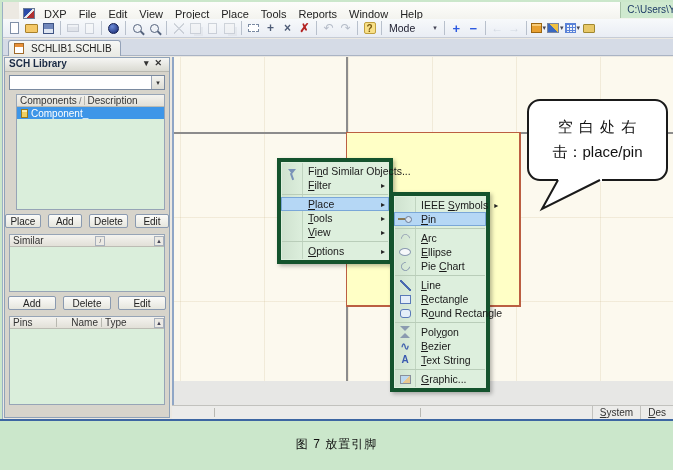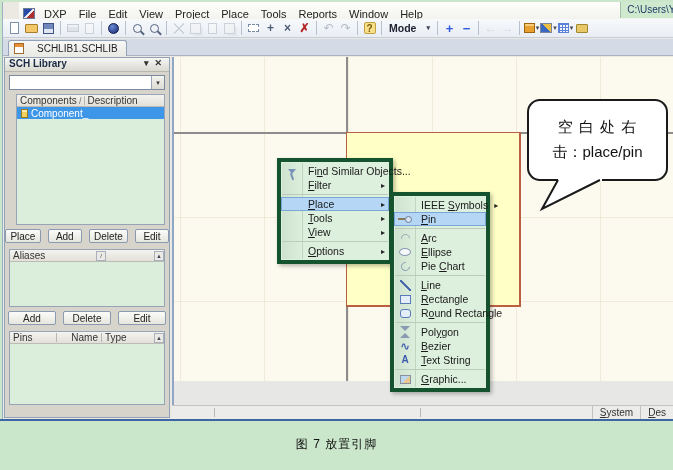--- a/index.html
+++ b/index.html
@@ -16,21 +16,21 @@
   .mb-item { padding:1px 6px; cursor:default; }
   .dxp-logo { width:12px; height:11px; margin:0 3px 0 4px; background:linear-gradient(135deg,#2a4aa8 45%,#e8e8e8 45% 60%,#b03030 60%); border:1px solid #6a7a96; }
   .path-chip { position:absolute; right:0; top:0; height:16px; background:#cfe9cf; border-left:1px solid #a8c4a8; padding:2px 4px 0 6px; font-size:10px; color:#1d3a66; white-space:nowrap; }
 
   
   .toolbar { position:absolute; left:0; top:17px; width:100%; height:19px; background:linear-gradient(#f7f9fb,#e9edf4); border-bottom:1px solid #c6ccd6; display:flex; align-items:center; padding-left:3px; }
   .tb-sep { width:1px; height:14px; background:#b8c0cc; margin:0 3px; }
   .tbi { width:17px; height:16px; display:flex; align-items:center; justify-content:center; position:relative; font-size:11px; }
   .tbi.dis { opacity:.4; }
   .dd-arrow { font-size:7px; color:#445; margin-left:1px; }
-  .mode-btn { font-size:10.5px; color:#223; padding:1px 4px; display:flex; align-items:center; gap:9px;font-weight:bold; }
+  .mode-btn { font-size:10.5px; color:#223; padding:1px 4px; display:flex; align-items:center; gap:17px; }
 
   
   .g-new{width:9px;height:12px;background:#fff;border:1px solid #8090a8;}
   .g-open{width:13px;height:9px;background:#f4c868;border:1px solid #a8802a;border-radius:1px;}
   .g-save{width:11px;height:11px;background:#7288bc;border:1px solid #3f5484;box-shadow:inset 0 -4px 0 #dfe6f2;}
   .g-print{width:12px;height:8px;background:#c9cdd6;border:1px solid #8a92a2;box-shadow:inset 0 2px 0 #eceef2;}
   .g-page{width:9px;height:11px;background:#fafafa;border:1px solid #98a0ae;}
   .g-globe{width:11px;height:11px;border-radius:50%;background:radial-gradient(circle at 35% 30%,#6a8ad8,#16266e);border:1px solid #101c50;}
   .g-zoom{width:9px;height:9px;border:1.5px solid #56647e;border-radius:50%;position:relative;}
   .g-zoom::after{content:"";position:absolute;width:5px;height:1.5px;background:#56647e;right:-4px;bottom:-2px;transform:rotate(45deg);}
@@ -43,21 +43,21 @@
   .g-help{width:12px;height:12px;background:#f8e088;border:1px solid #c0a040;border-radius:2px;color:#7a5a10;font-weight:bold;font-size:10px;display:flex;align-items:center;justify-content:center;}
   .g-plus{color:#2d5ae0;font-weight:bold;font-size:13px;line-height:1;}
   .g-nav{color:#a8b2c2;font-size:12px;line-height:1;}
   .g-cube{width:11px;height:10px;background:#e8a030;border:1px solid #9c6610;box-shadow:inset 0 2px 0 #f6cb7a;}
   .g-pencil{width:12px;height:10px;background:linear-gradient(45deg,#3a68c0 55%,#f0c040 55%);border:1px solid #7a86a0;}
   .g-grid{width:11px;height:10px;background:repeating-linear-gradient(90deg,#5a82d8 0 1px,transparent 1px 3px),repeating-linear-gradient(#5a82d8 0 1px,transparent 1px 3px);border:1px solid #5a82d8;}
   .g-folder{width:12px;height:9px;background:#e8c868;border:1px solid #a08830;border-radius:1px;}
 
   
   .tabbar { position:absolute; left:0; top:37px; width:100%; height:17px; background:#d5dbe6; border-bottom:1px solid #aab4c4; }
-  .tab { position:absolute; left:5px; top:1px; height:16px; background:linear-gradient(#f7f8f6,#e9eae4); border:1px solid #94a2b8; border-bottom:none; border-radius:3px 3px 0 0; display:flex; align-items:center; gap:13px; padding:0 8px 0 5px; font-size:10px; color:#222; }
+  .tab { position:absolute; left:5px; top:1px; height:16px; background:linear-gradient(#f7f8f6,#e9eae4); border:1px solid #94a2b8; border-bottom:none; border-radius:3px 3px 0 0; display:flex; align-items:center; gap:7px; padding:0 8px 0 5px; font-size:10px; color:#222; }
   .tab-doc-icon{width:10px;height:11px;background:#fff;border:1px solid #a06a2a;box-shadow:inset 0 3px 0 #e89038;}
 
   
   .main { position:absolute; left:0; top:54px; width:100%; height:363px; background:#ece9e2; }
 
   
   .panel { position:absolute; left:1px; top:1px; width:166px; height:361px; background:#d7d4cb; border:1px solid #8fa2b8; display:flex; flex-direction:column; font-size:10px; color:#222; }
   .p-title { height:14px; background:linear-gradient(#f6f6f4,#dadad2); border-bottom:1px solid #b8b8b0; display:flex; padding:0 4px; font-weight:bold; color:#1a2a44; }
   .p-title .sp { flex:1; }
   .p-title .tglyph { font-size:9px; color:#333; padding:0 3px; }
@@ -270,21 +270,21 @@
         <span>SCH Library</span>
         <span class="sp"></span>
         <span class="tglyph">▾</span>
         <span class="tglyph">✕</span>
       </div>
       <div class="p-combo">
         <span class="sp"></span>
         <span class="combo-btn">▾</span>
       </div>
 
-      <div class="p-list" style="height:131px;margin-left:11px;">
+      <div class="p-list" style="height:116px;margin-left:11px;">
         <div class="lhdr">
           <span class="c" style="width:60px;">Components</span>
           <span class="sortg">/</span>
           <span class="dv"></span>
           <span class="c">Description</span>
         </div>
         <div class="list-body">
           <div class="comp-row">
             <span class="comp-icon"></span>
             <span>Component_</span>
@@ -294,21 +294,21 @@
 
       <div class="btn-row" id="btns-top">
           <span class="p-btn">Place</span>
           <span class="p-btn">Add</span>
           <span class="p-btn">Delete</span>
           <span class="p-btn">Edit</span>
         </div>
 
       <div class="p-list" style="height:58px;">
         <div class="lhdr">
-          <span class="c">Aliases</span>
+          <span class="c">Similar</span>
           <span class="scroll-up" style="margin-left:auto;">/</span>
           <span class="scroll-up">▲</span>
         </div>
         <div class="list-body"></div>
       </div>
 
       <div class="btn-row" id="btns-mid">
           <span class="p-btn wide">Add</span>
           <span class="p-btn wide">Delete</span>
           <span class="p-btn wide">Edit</span>

